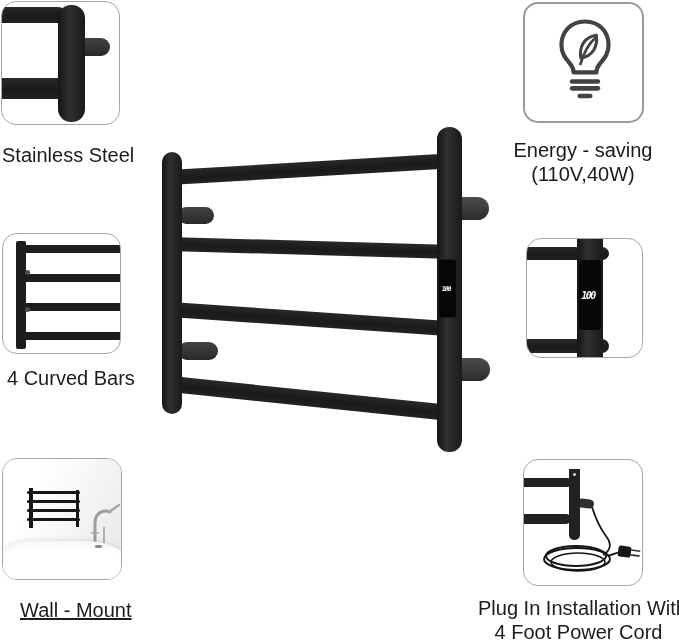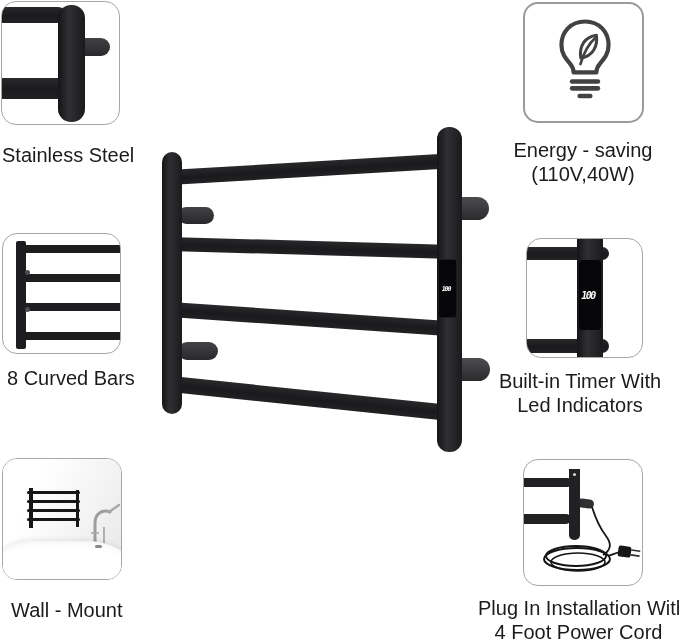--- a/index.html
+++ b/index.html
@@ -112,65 +112,61 @@
 
   <div class="box" style="left:2px;top:233px;width:119px;height:121px;">
     <div class="ml-vbar abs"></div>
     <div class="ml-bar abs" style="top:11px;"></div>
     <div class="ml-bar abs" style="top:40px;"></div>
     <div class="ml-bar abs" style="top:69px;"></div>
     <div class="ml-bar abs" style="top:98px;"></div>
     <div class="ml-knob abs" style="top:36px;"></div>
     <div class="ml-knob abs" style="top:73px;"></div>
   </div>
-  <div class="cap" style="left:7px;top:366px;">8 Curved Bars</div>
+  <div class="cap" style="left:7px;top:366px;">4 Curved Bars</div>
 
   <div class="box" style="left:526px;top:238px;width:117px;height:120px;">
     <div class="bar mr-bar" style="top:8px;height:13px;"></div>
     <div class="bar mr-bar" style="top:100px;height:14px;"></div>
     <div class="tube vtube mr-tube"></div>
     <div class="panel mr-panel">
       <svg width="11" height="11" viewBox="0 0 24 24">
         <path d="M12 2.5 V10" stroke="#fff" stroke-width="2.2" stroke-linecap="round" fill="none"></path>
         <path d="M7.5 5.5 a7.5 7.5 0 1 0 9 0" stroke="#fff" stroke-width="2.2" stroke-linecap="round" fill="none"></path>
       </svg>
       <span class="digits">100</span>
       <svg width="11" height="11" viewBox="0 0 24 24">
         <circle cx="12" cy="12" r="8.7" stroke="#fff" stroke-width="2" fill="none"></circle>
         <path d="M12 7.2 V12 L15.5 14" stroke="#fff" stroke-width="2" stroke-linecap="round" fill="none"></path>
       </svg>
       <svg width="11" height="11" viewBox="0 0 24 24">
         <circle cx="12" cy="12" r="8.7" stroke="#fff" stroke-width="2" fill="none"></circle>
         <path d="M12 6.5 V17.5" stroke="#fff" stroke-width="2" stroke-linecap="round" fill="none"></path>
       </svg>
     </div>
-  </div>
-  <div class="cap center" style="left:480px;top:369px;width:200px;">
-    <div>Built-in Timer With</div>
-    <div>Led Indicators</div>
   </div>
 
   <div class="box" style="left:2px;top:458px;width:120px;height:122px;">
     <div class="bl-bg"></div>
     <div class="bl-post" style="left:26px;top:29px;width:4px;height:40px;"></div>
     <div class="bl-post" style="left:73px;top:31px;width:3px;height:37px;"></div>
     <div class="bl-rbar" style="left:24px;top:32px;width:53px;"></div>
     <div class="bl-rbar" style="left:24px;top:41px;width:53px;"></div>
     <div class="bl-rbar" style="left:24px;top:50px;width:53px;"></div>
     <div class="bl-rbar" style="left:24px;top:59px;width:53px;"></div>
     <svg width="40" height="52" viewBox="0 0 40 52" style="position:absolute;left:80px;top:40px;">
       <path d="M12 50 V24 C12 15 19 10 27 13" stroke="#9d9da0" stroke-width="3" fill="none" stroke-linecap="round"></path>
       <path d="M26 13 L36 6" stroke="#a8a8ab" stroke-width="2.5" fill="none" stroke-linecap="round"></path>
       <path d="M21 50 V28" stroke="#b0b0b3" stroke-width="2" fill="none"></path>
       <path d="M8 34 H16" stroke="#a8a8ab" stroke-width="1.6" fill="none"></path>
     </svg>
     <div class="bl-tub"></div>
     <div class="bl-drain"></div>
   </div>
-  <div class="cap" style="left:11px;top:598px;">Wall - Mount</div>
+  <div class="cap" style="left:20px;top:598px;text-decoration:underline;">Wall - Mount</div>
 
   <div class="box" style="left:523px;top:459px;width:120px;height:127px;">
     <div class="abs br-bar1"></div>
     <div class="abs br-bar2"></div>
     <div class="abs br-tube"></div>
     <div class="abs br-dot"></div>
     <div class="abs br-peg"></div>
     <svg class="br-cord" width="120" height="127" viewBox="0 0 120 127">
       <path d="M68 47 C72 60 76 68 82 76 C88 84 87 90 79 95" stroke="#141414" stroke-width="1.8" fill="none"></path>
       <ellipse cx="53" cy="99" rx="33" ry="11" stroke="#141414" stroke-width="2" fill="none"></ellipse>

